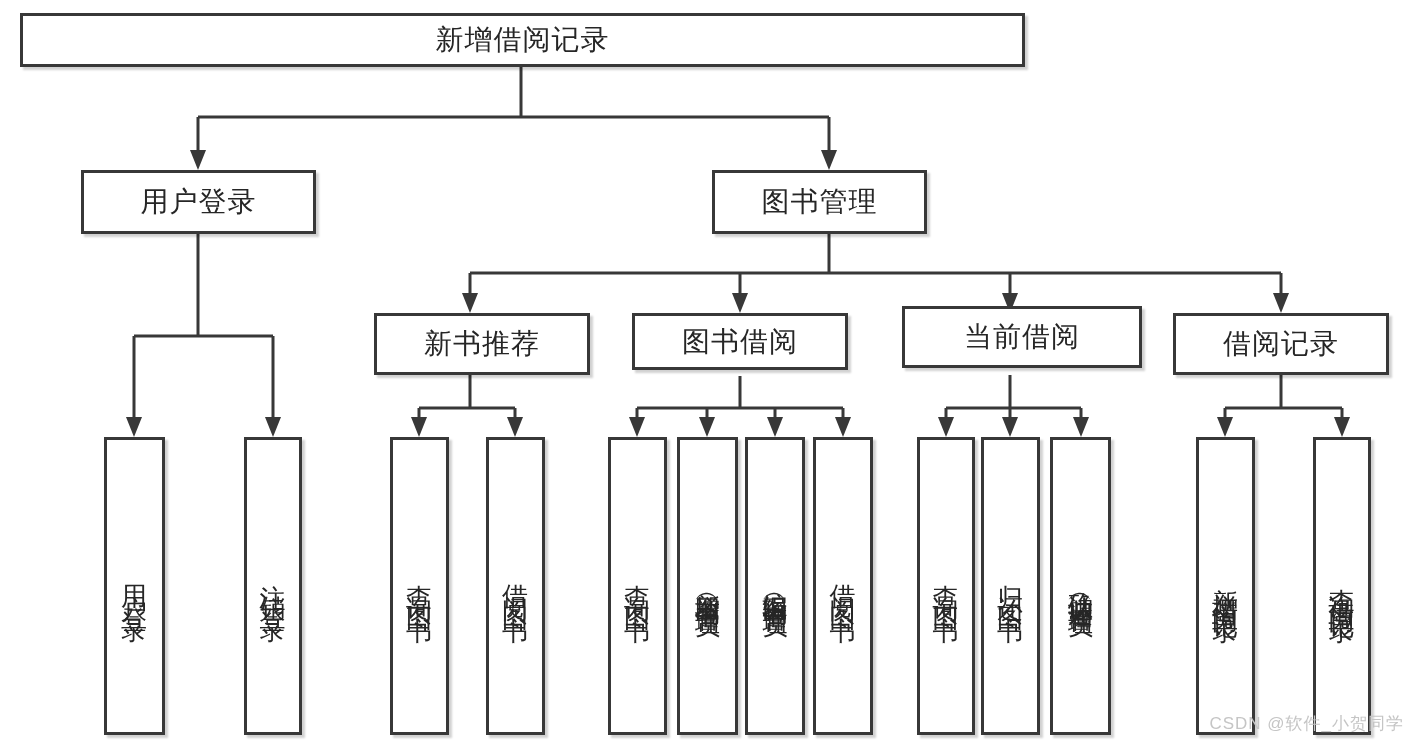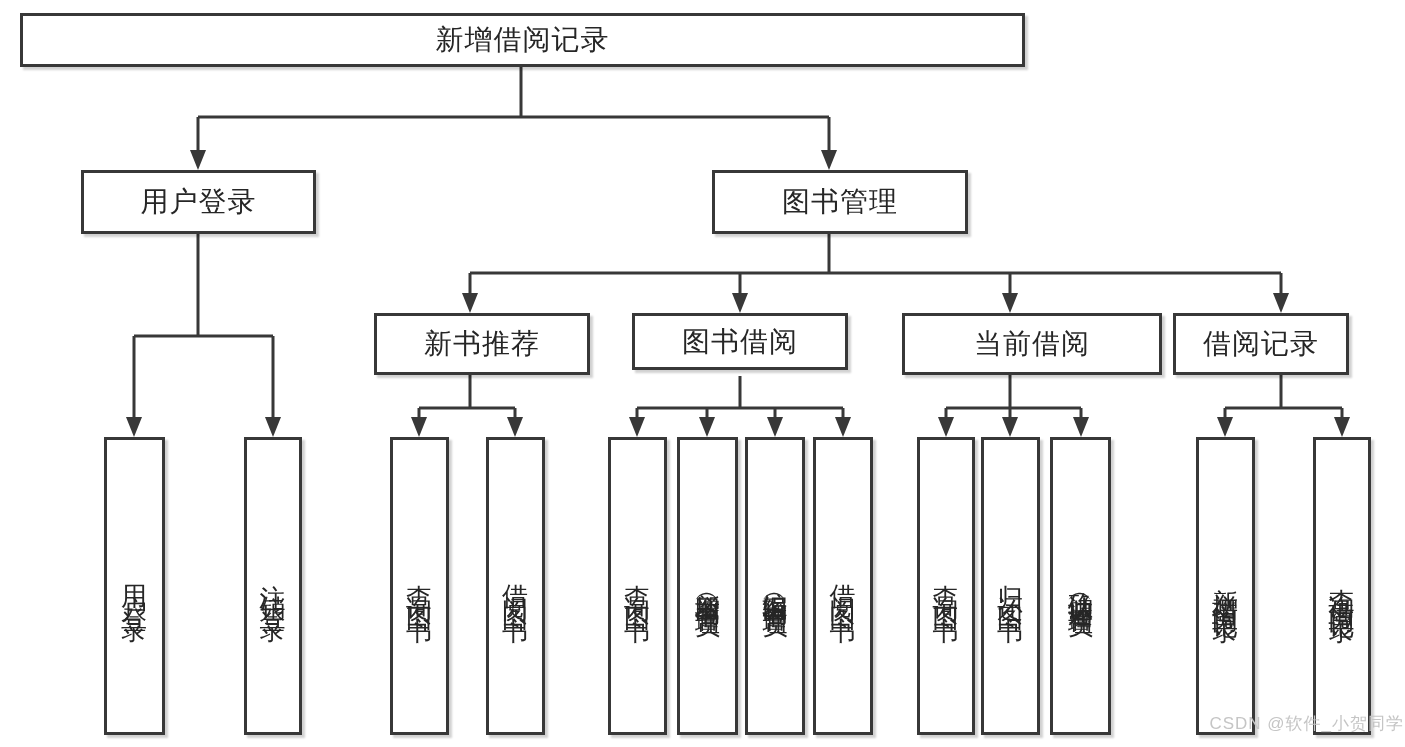--- a/index.html
+++ b/index.html
@@ -111,34 +111,34 @@
     </g>
   </svg>
 
   <div class="box" style="left:20px;top:13px;width:1005px;height:54px">
     <span class="hlabel">新增借阅记录</span>
   </div>
 
   <div class="box" style="left:81px;top:170px;width:235px;height:64px">
     <span class="hlabel">用户登录</span>
   </div>
-  <div class="box" style="left:712px;top:170px;width:256px;height:64px">
+  <div class="box" style="left:712px;top:170px;width:215px;height:64px">
     <span class="hlabel">图书管理</span>
   </div>
 
   <div class="box" style="left:374px;top:313px;width:216px;height:62px">
     <span class="hlabel">新书推荐</span>
   </div>
   <div class="box" style="left:632px;top:313px;width:216px;height:57px">
     <span class="hlabel">图书借阅</span>
   </div>
-  <div class="box" style="left:902px;top:313px;width:260px;height:62px">
+  <div class="box" style="left:902px;top:306px;width:240px;height:62px">
     <span class="hlabel">当前借阅</span>
   </div>
-  <div class="box" style="left:1173px;top:313px;width:176px;height:62px">
+  <div class="box" style="left:1173px;top:313px;width:216px;height:62px">
     <span class="hlabel">借阅记录</span>
   </div>
 
   <div class="box" style="left:104px;top:437px;width:61px;height:298px">
     <span class="vlabel">用户登录</span>
   </div>
   <div class="box" style="left:244px;top:437px;width:58px;height:298px">
     <span class="vlabel">注销登录</span>
   </div>
 

